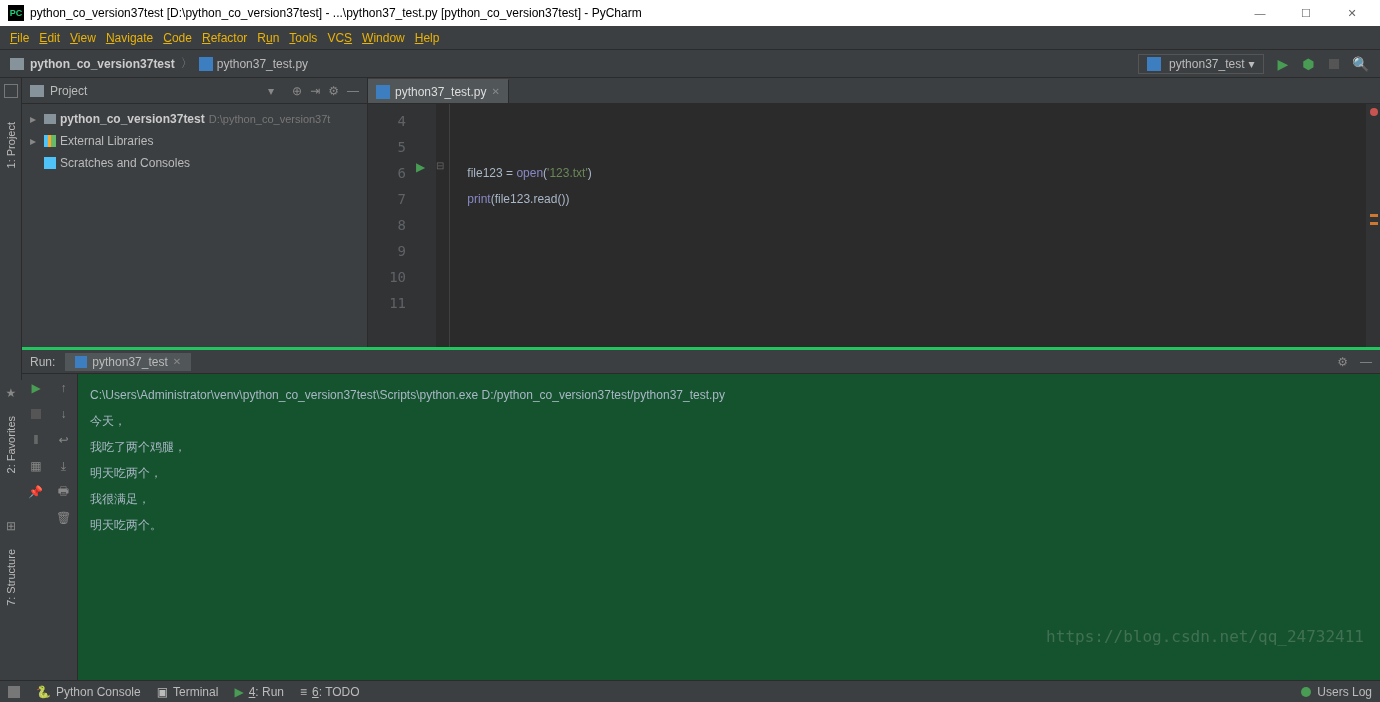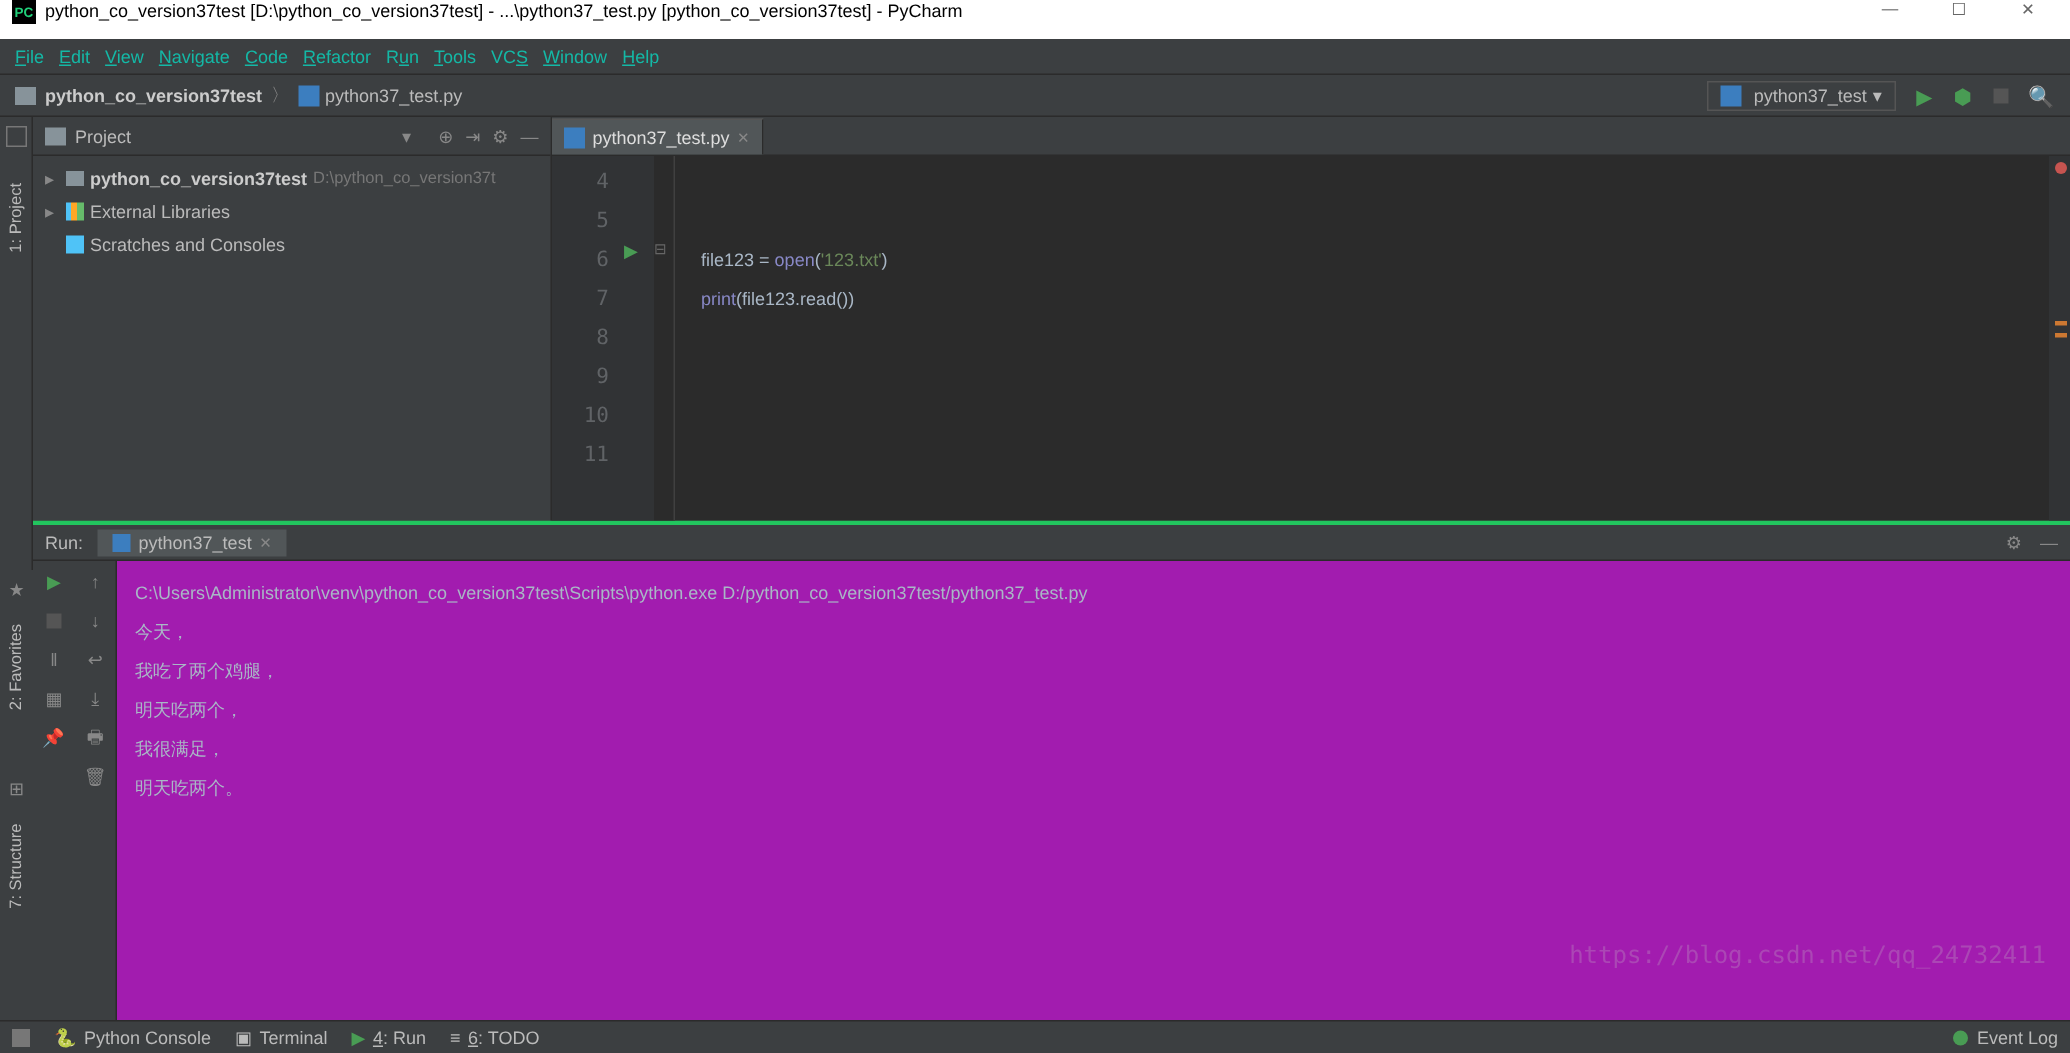--- a/index.html
+++ b/index.html
@@ -1,23 +1,23 @@
 <!DOCTYPE html>
 <html><head>
 <meta charset="utf-8">
 <style>
 *{margin:0;padding:0;box-sizing:border-box;font-family:"Segoe UI",Arial,sans-serif;font-size:12px;user-select:none}
 body{width:1380px;height:702px;background:#3c3f41;color:#bbb;overflow:hidden;display:flex;flex-direction:column}
-.titlebar{height:26px;background:#fff;color:#000;display:flex;padding:0 8px;gap:6px}
+.titlebar{height:26px;background:#fff;color:#000;display:flex;align-items:center;padding:0 8px;gap:6px}
 .titlebar .pc-icon{width:16px;height:16px;background:#000;color:#21d07a;font-size:9px;font-weight:bold;display:flex;align-items:center;justify-content:center}
 .titlebar .title-text{flex:1;font-size:12px;color:#000}
 .win-ctrl{display:flex;gap:18px;margin-left:auto;padding-right:6px}
 .win-ctrl span{font-size:11px;color:#666;cursor:pointer;width:28px;text-align:center}
 .menubar{height:24px;background:#3c3f41;display:flex;align-items:center;padding:0 10px;gap:10px;border-bottom:1px solid #2b2b2b}
-.menubar span{color:#14b8a6;font-size:12px;cursor:pointer}
+.menubar span{color:#eab308;font-size:12px;cursor:pointer}
 .menubar span u{text-decoration:underline}
 .navbar{height:28px;background:#3c3f41;display:flex;align-items:center;padding:0 10px;border-bottom:1px solid #2b2b2b}
 .nav-folder{width:14px;height:12px;background:#87939a;margin-right:6px}
 .navbar .crumb{color:#ccc;font-weight:bold;font-size:12px}
 .navbar .sep{color:#888;margin:0 6px}
 .navbar .file-ic{width:14px;height:14px;background:#3c7ebf;display:inline-flex;align-items:center;justify-content:center;color:#fff;font-size:8px;margin-right:4px}
 .navbar .fname{color:#bbb}
 .nav-right{margin-left:auto;display:flex;align-items:center;gap:14px}
 .run-config{background:#3c3f41;border:1px solid #555;padding:2px 8px;display:flex;align-items:center;gap:4px;color:#bbb}
 .nav-right .play-ic{color:#499c54;font-size:14px}
@@ -61,21 +61,21 @@
 .code .line{height:26px;padding-left:4px;white-space:pre}
 .kw{color:#cc7832}
 .dunder{color:#b200b2}
 .op{color:#a9b7c6}
 .str{color:#6a8759}
 .builtin{color:#8888c6}
 .ident{color:#a9b7c6}
 .err-strip{position:absolute;right:0;top:0;width:14px;height:100%;background:#313335}
 .err-strip .dot{position:absolute;right:2px;top:4px;width:8px;height:8px;background:#c75450;border-radius:50%}
 .err-strip .mark{position:absolute;right:2px;width:8px;height:3px;background:#cc7832}
-.run-panel{flex:1;display:flex;flex-direction:column;background:#a21caf}
+.run-panel{flex:1;display:flex;flex-direction:column;background:#14532d}
 .run-header{height:24px;background:#3c3f41;display:flex;align-items:center;padding:0 8px;border-bottom:1px solid #2b2b2b}
 .run-header .label{color:#bbb;margin-right:10px}
 .run-tab{background:#515658;padding:2px 10px;display:flex;align-items:center;gap:5px}
 .run-tab .py-ic{width:12px;height:12px;background:#3c7ebf}
 .run-header .tools{margin-left:auto;display:flex;gap:12px;color:#888}
 .run-body{flex:1;display:flex}
 .run-gcol{width:28px;background:#3c3f41;display:flex;flex-direction:column;align-items:center;padding-top:6px;gap:10px}
 .run-gcol .g{width:16px;height:16px;display:flex;align-items:center;justify-content:center;color:#888;font-size:12px}
 .run-gcol .play{color:#499c54}
 .run-gcol .stop{width:10px;height:10px;background:#555}
@@ -287,15 +287,15 @@
   <div class="item">
       <span style="color:#499c54">▶</span>
       <span><u>4</u>: Run</span>
     </div>
   <div class="item">
       <span>≡</span>
       <span><u>6</u>: TODO</span>
     </div>
   <div class="right">
     <div class="badge"></div>
-    <span>Event Log</span>
+    <span>Users Log</span>
   </div>
 </div>
 
 </body></html>

